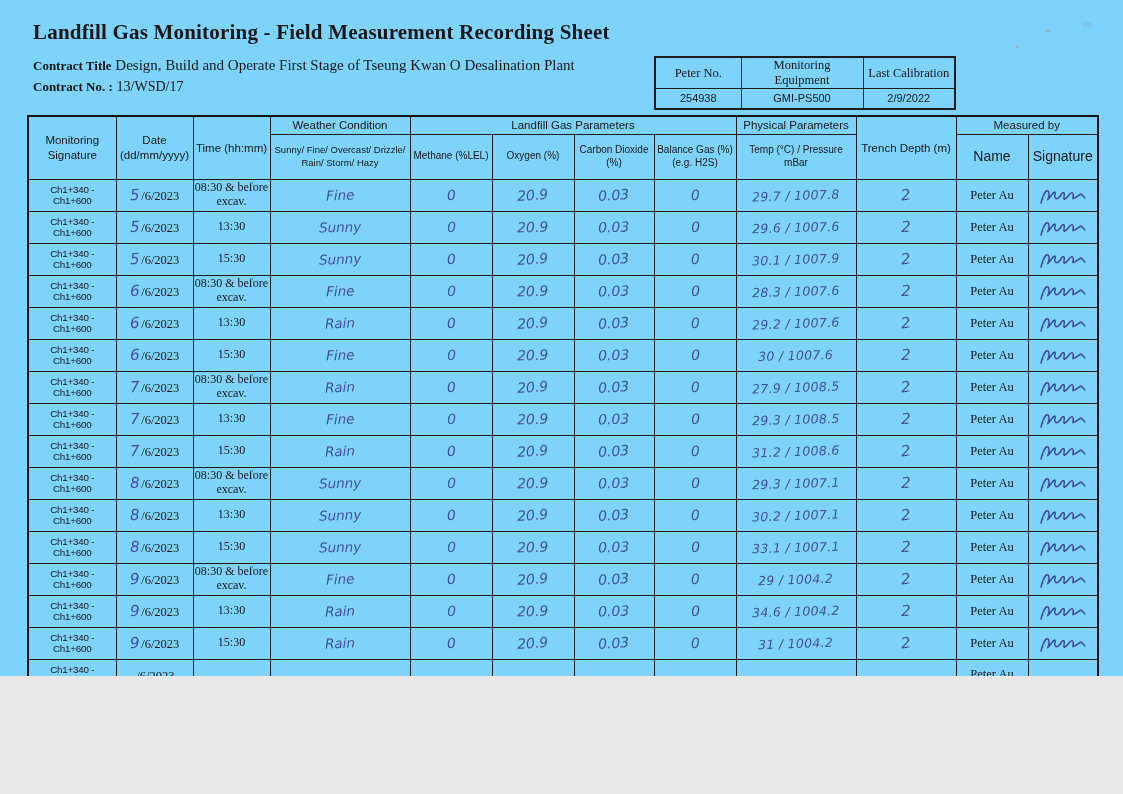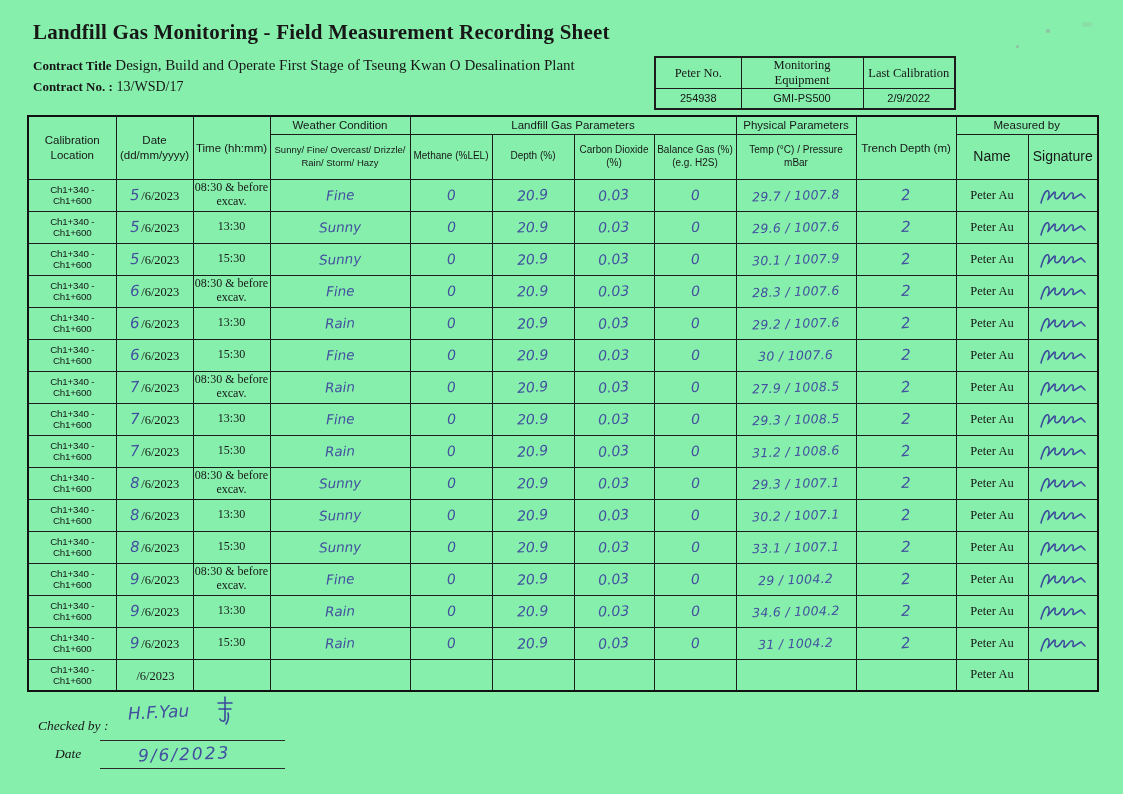--- a/index.html
+++ b/index.html
@@ -1,17 +1,17 @@
 <!DOCTYPE html>
 <html><head>
 <meta charset="utf-8">
 <style>
   * { margin:0; padding:0; box-sizing:border-box; }
   body { background:#e8e8e8; font-family:"Liberation Serif", serif; }
-  .page { position:relative; width:1123px; height:794px; background:#86efac; overflow:hidden; color:#171717; }
+  .page { position:relative; width:1123px; height:676px; background:#7dd3fc; overflow:hidden; color:#171717; }
 
   .title { position:absolute; left:33px; top:20px; font-size:21px; font-weight:bold; font-family:"Liberation Serif", serif; letter-spacing:.2px; }
   .contract-line { position:absolute; left:33px; font-size:15px; white-space:nowrap; }
   .contract-line .lbl { font-weight:bold; font-size:13px; }
   .ct { top:57px; }
   .cn { top:78px; }
 
   
   .equip { position:absolute; left:654px; top:56px; border-collapse:collapse; }
   .equip th, .equip td { border:1px solid #1c1c1c; height:20px; text-align:center; padding:0 4px; }
@@ -102,33 +102,33 @@
         <col style="width:82px">
         <col style="width:80px">
         <col style="width:82px">
       <col style="width:120px">
         <col style="width:100px">
         <col style="width:72px">
         <col style="width:70px">
     </colgroup>
     <thead>
       <tr class="grp">
-        <th rowspan="2">Calibration Location</th>
+        <th rowspan="2">Monitoring Signature</th>
         <th rowspan="2">Date (dd/mm/yyyy)</th>
         <th rowspan="2">Time (hh:mm)</th>
         <th>Weather Condition</th>
         <th colspan="4">Landfill Gas Parameters</th>
         <th>Physical Parameters</th>
         <th rowspan="2" style="font-size:11.5px">Trench Depth (m)</th>
         <th colspan="2">Measured by</th>
       </tr>
       <tr class="sub">
         <th class="small-sub">Sunny/ Fine/ Overcast/ Drizzle/ Rain/ Storm/ Hazy</th>
         <th class="gas-sub">Methane (%LEL)</th>
-        <th class="gas-sub">Depth (%)</th>
+        <th class="gas-sub">Oxygen (%)</th>
         <th class="gas-sub">Carbon Dioxide (%)</th>
         <th class="gas-sub">Balance Gas (%) (e.g. H2S)</th>
         <th class="gas-sub">Temp (°C) / Pressure mBar</th>
         <th>Name</th>
         <th>Signature</th>
       </tr>
     </thead>
     <tbody>
     <tr>
       <td class="loc">Ch1+340 - Ch1+600</td>

